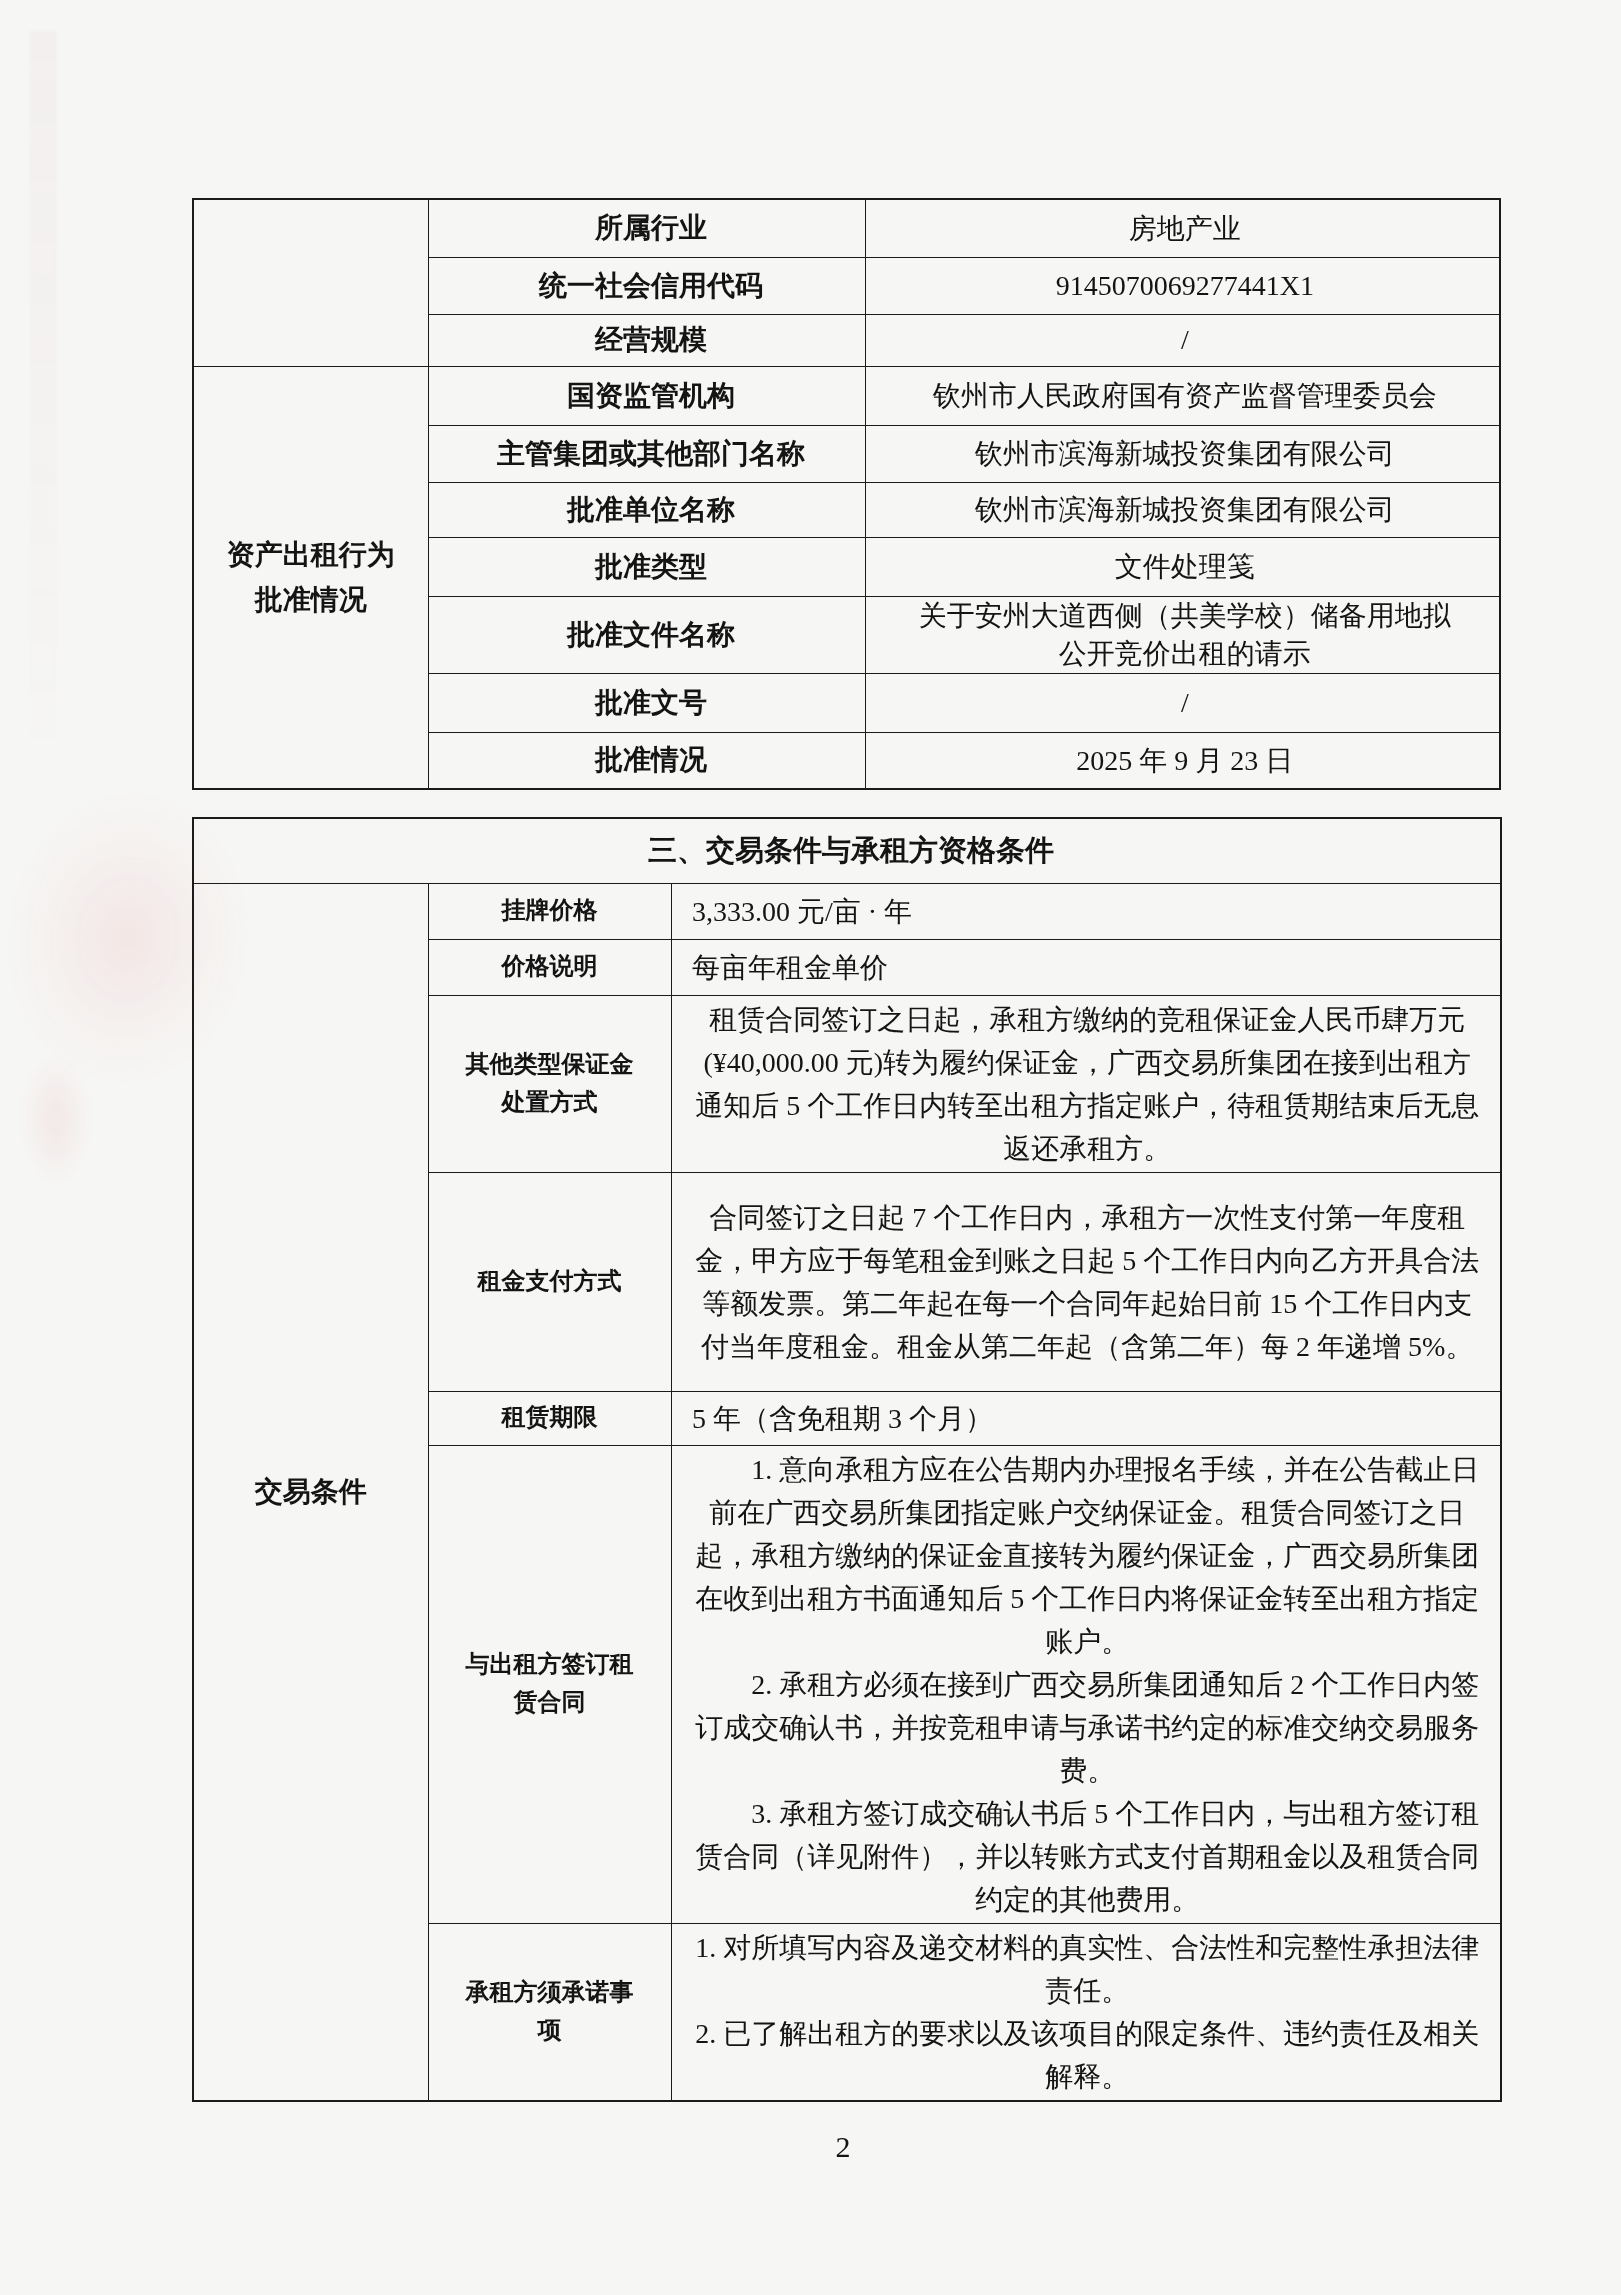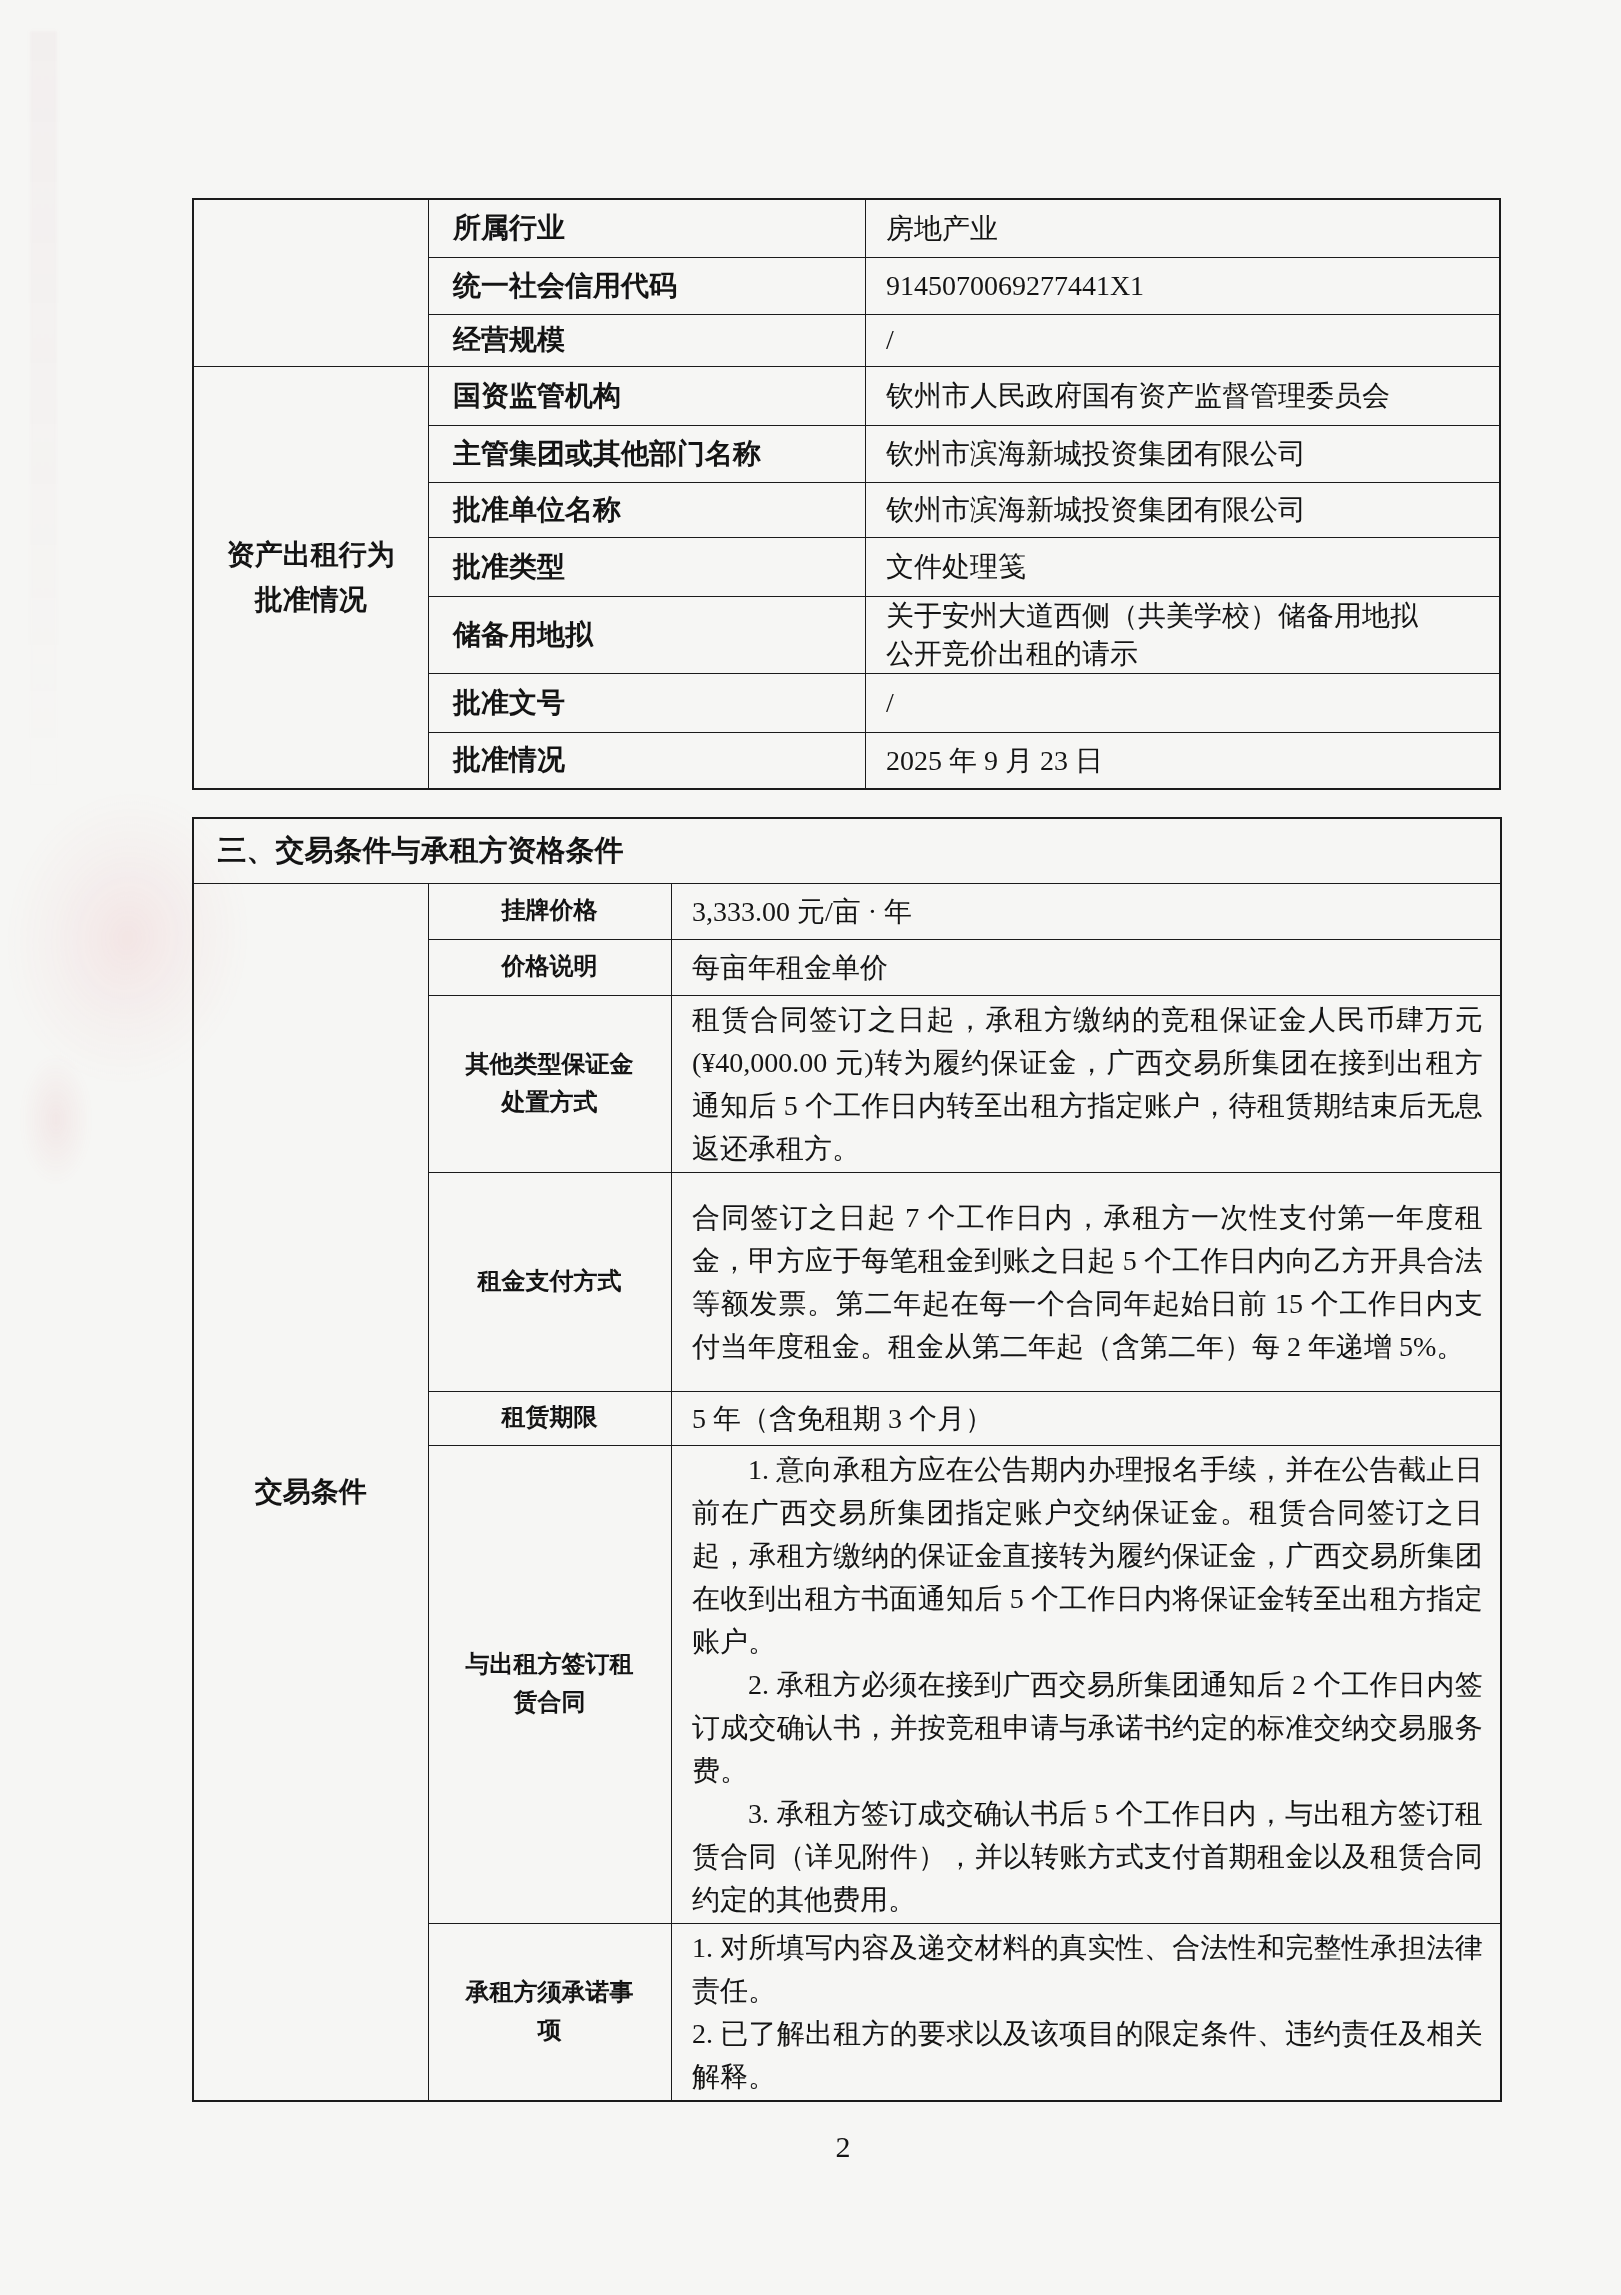--- a/index.html
+++ b/index.html
@@ -32,20 +32,21 @@
   table.tbl{
     position:absolute;
     border-collapse:collapse;
     table-layout:fixed;
     border:2.6px solid #1b1b1b;
   }
   table.tbl td{
     border:1.5px solid #1b1b1b;
     vertical-align:middle;
     overflow:hidden;
+    text-align:center;
   }
   
   #t1{left:192px;top:198px;width:1307px;}
   
   #t2{left:192px;top:817px;width:1307px;border-radius:17px;}
 
   td.sect{
     text-align:center;
     font-weight:bold;
     font-size:28px;
@@ -144,21 +145,21 @@
   </tr>
   <tr style="height:55px">
     <td class="lbl1">批准单位名称</td>
     <td class="val1">钦州市滨海新城投资集团有限公司</td>
   </tr>
   <tr style="height:59px">
     <td class="lbl1">批准类型</td>
     <td class="val1">文件处理笺</td>
   </tr>
   <tr style="height:77px">
-    <td class="lbl1">储备用地拟</td>
+    <td class="lbl1">批准文件名称</td>
     <td class="val1">
       <div class="vline">关于安州大道西侧（共美学校）储备用地拟</div>
       <div>公开竞价出租的请示</div>
     </td>
   </tr>
   <tr style="height:59px">
     <td class="lbl1">批准文号</td>
     <td class="val1">/</td>
   </tr>
   <tr style="height:57px">

